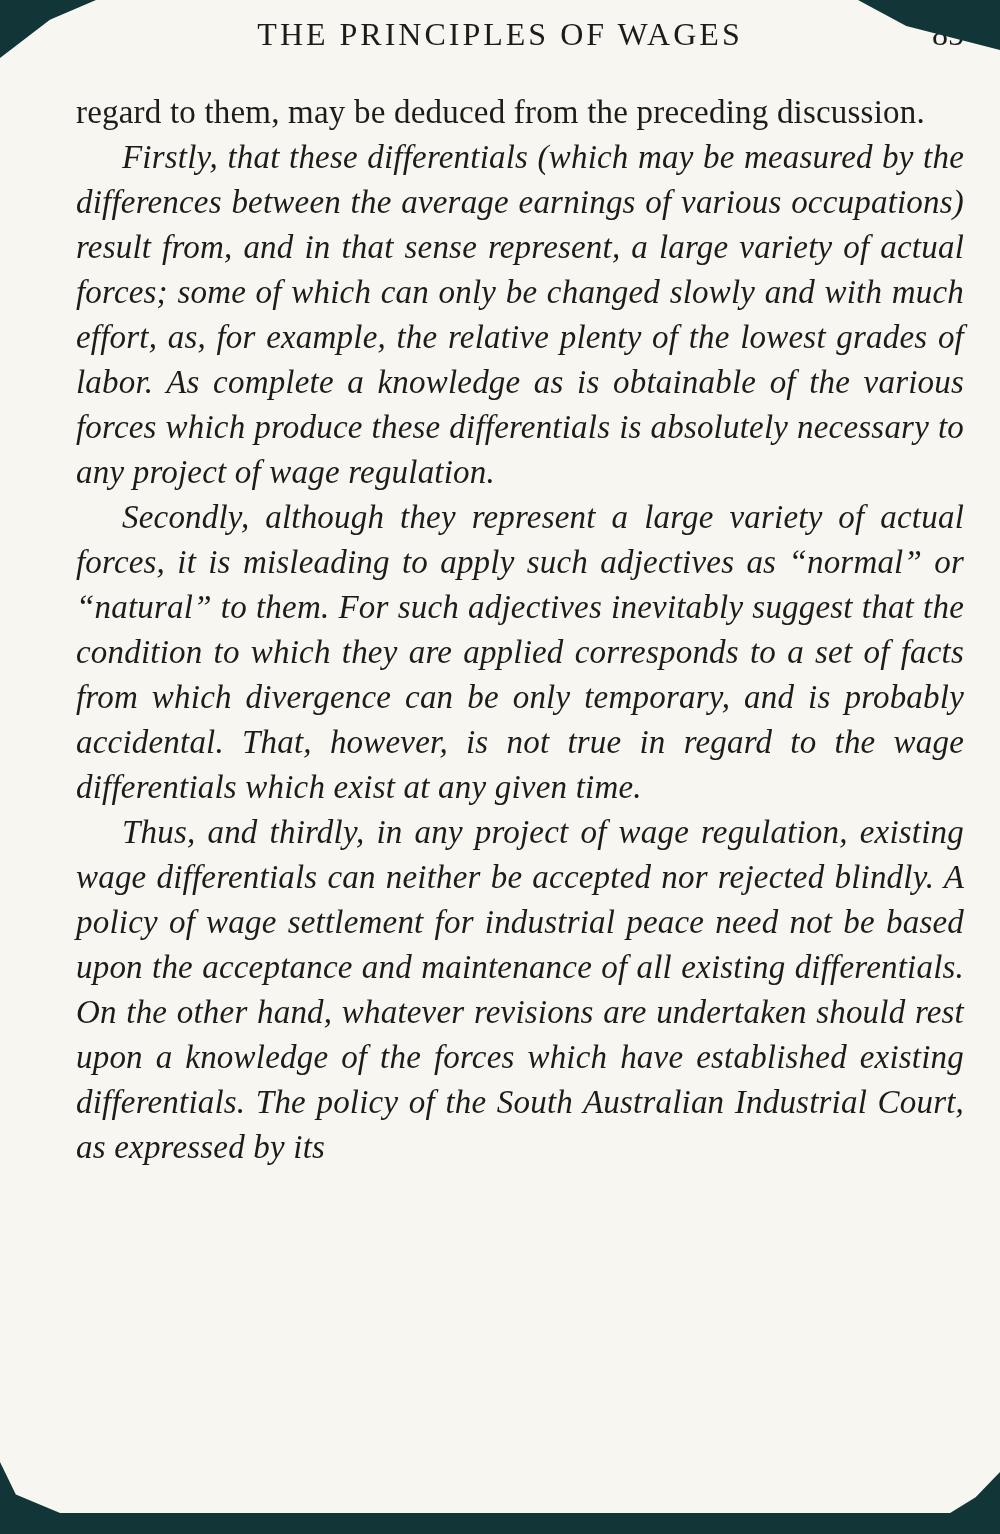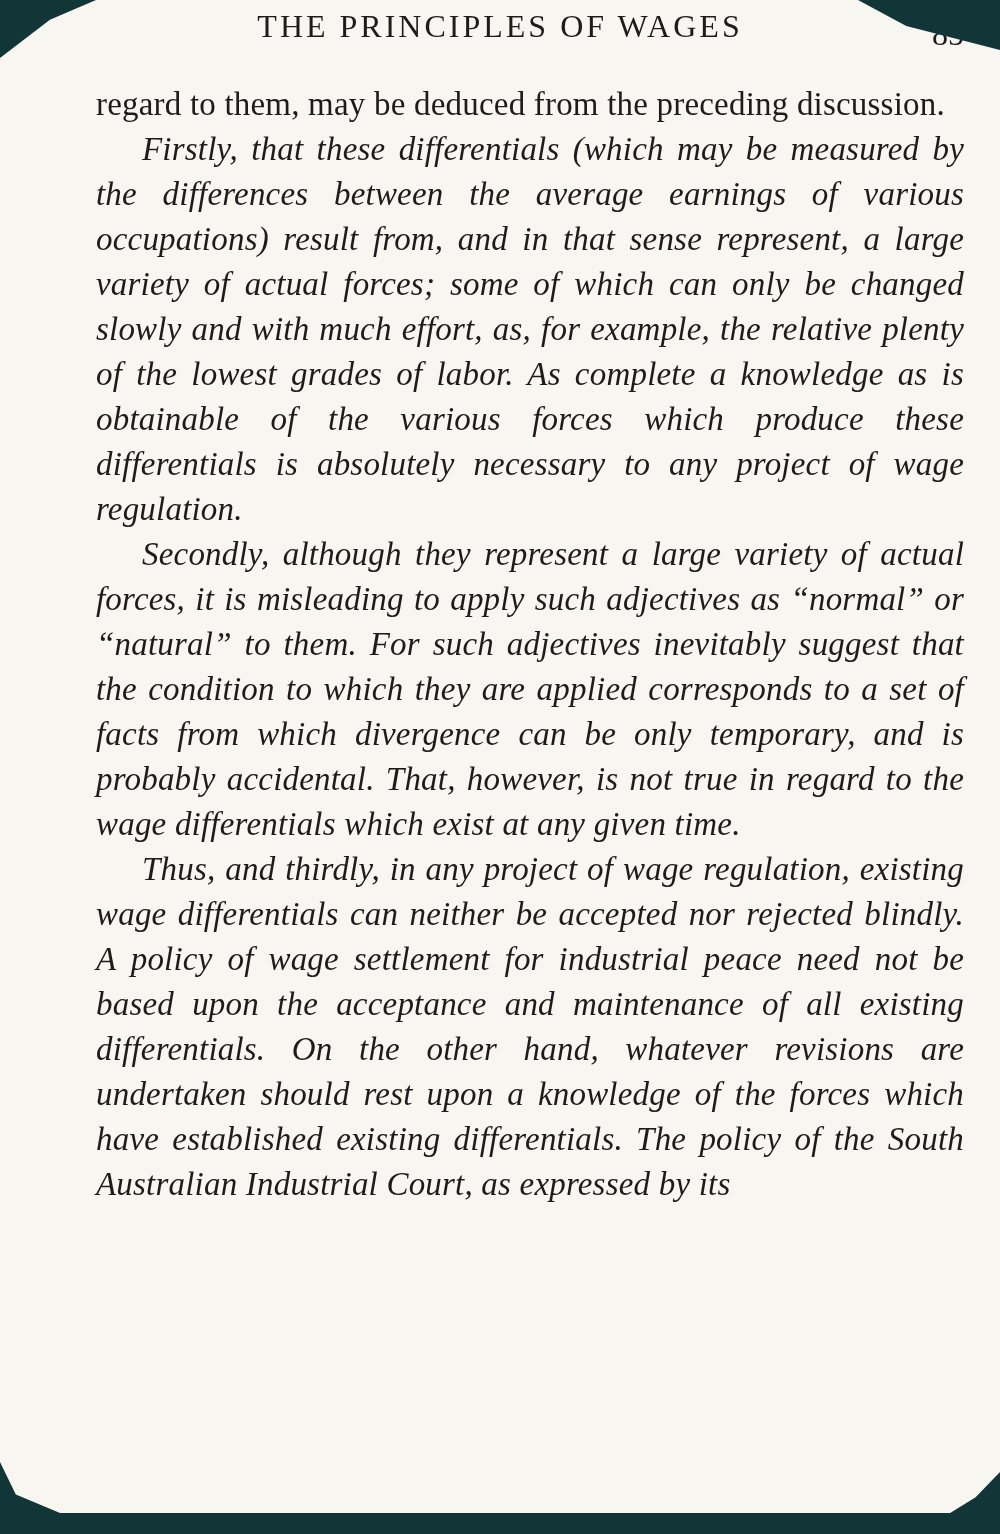--- a/index.html
+++ b/index.html
@@ -20,37 +20,37 @@
   .edge-top-right  { right: 0; top: 0; width: 142px; height: 50px;
                      clip-path: polygon(0 0, 100% 0, 100% 100%, 34% 52%); }
   .edge-bottom     { left: 0; bottom: 0; width: 100%; height: 21px; }
   .edge-bottom-left  { left: 0; bottom: 16px; width: 72px; height: 56px;
                        clip-path: polygon(0 0, 22% 58%, 100% 100%, 0 100%); }
   .edge-bottom-right { right: 0; bottom: 16px; width: 58px; height: 46px;
                        clip-path: polygon(100% 0, 100% 100%, 0 100%, 58% 55%); }
 
   .page-inner { position: absolute; inset: 0; }
 
-  .header { position: relative; padding-top: 8px; height: 54px; }
+  .header { position: relative; padding-top: 16px; height: 54px; }
   .running-head {
     display: block;
     text-align: center;
     font-size: 32px;
     letter-spacing: 3px;
     white-space: nowrap;
   }
   .page-number {
     position: absolute;
     right: 36px;
     top: 16px;
     font-size: 32px;
   }
 
   .body-text {
-    margin: 20px 36px 0 96px;
+    margin: 20px 36px 0 76px;
     text-align: justify;
     font-size: 33px;
     line-height: 45px;
     letter-spacing: 0.2px;
   }
   .para { margin: 0; }
   .para.indent { text-indent: 46px; font-style: italic; }
 </style>
 </head>
 <body>

